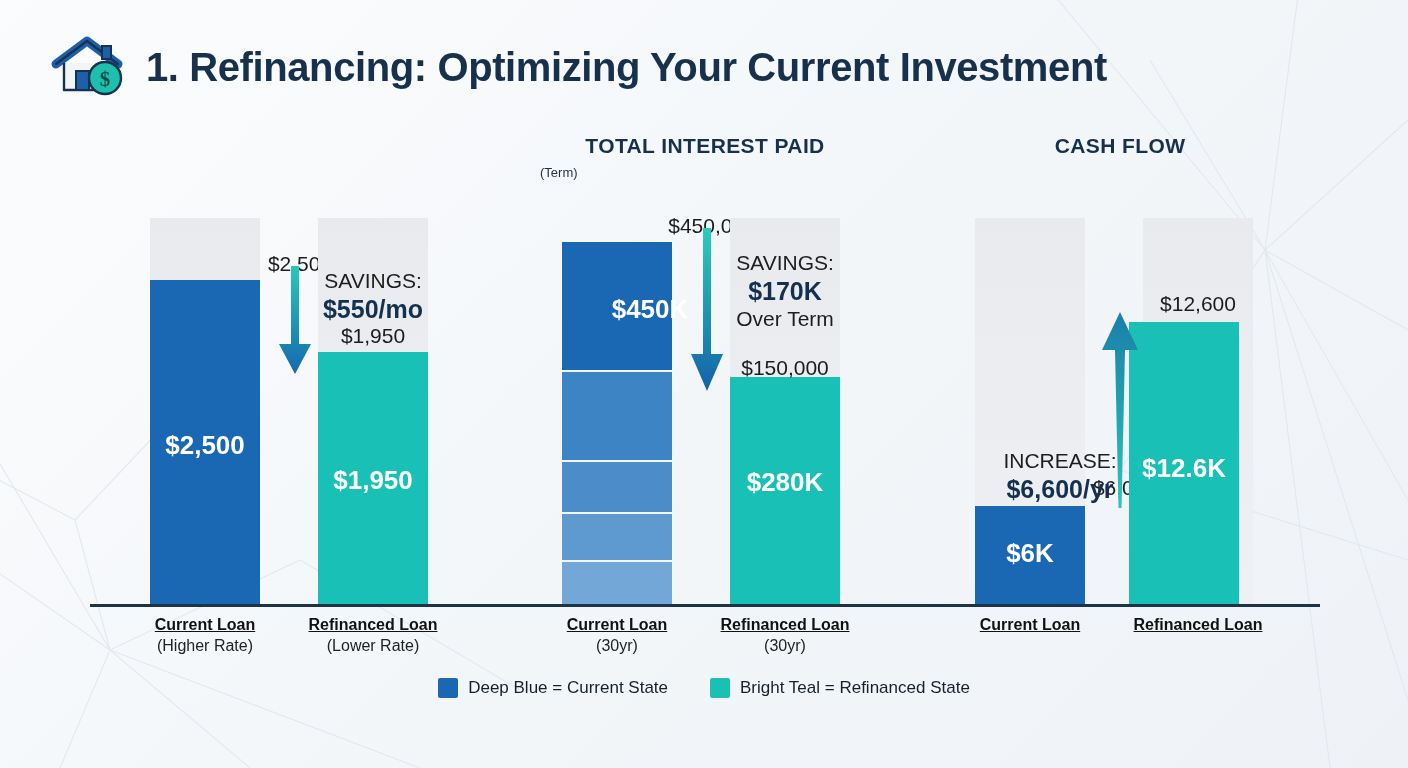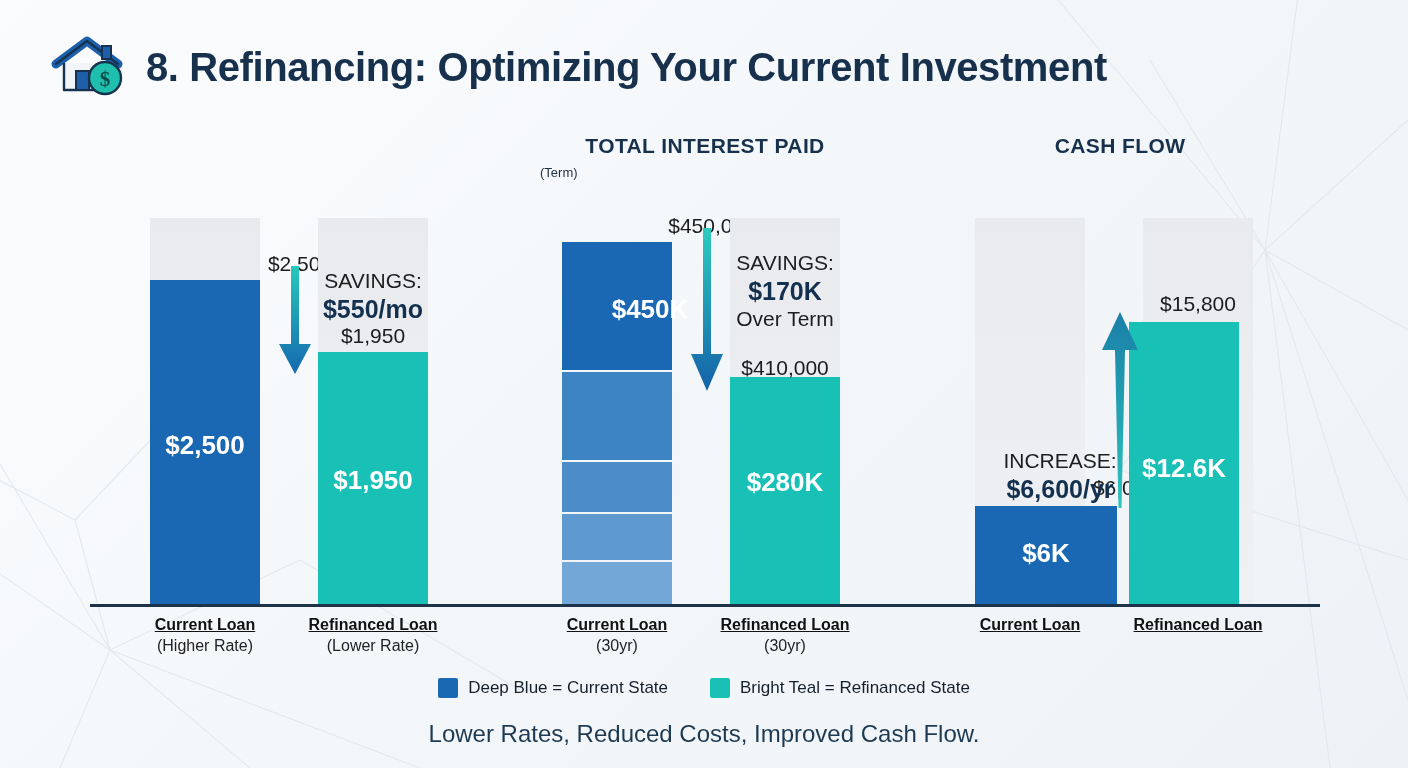--- a/index.html
+++ b/index.html
@@ -117,21 +117,21 @@
   <div id="header">
     <svg id="house-icon" viewBox="0 0 78 62">
       <path d="M6 28 L37 5 L68 28" fill="none" stroke="#1d5fa8" stroke-width="9" stroke-linejoin="round" stroke-linecap="round"></path>
       <path d="M6 28 L37 5 L68 28" fill="none" stroke="#16324f" stroke-width="2.2" stroke-linejoin="round" stroke-linecap="round"></path>
       <rect x="52" y="10" width="9" height="13" fill="#1d5fa8" stroke="#16324f" stroke-width="2"></rect>
       <path d="M14 27 L14 54 L60 54 L60 27" fill="#f2f5f8" stroke="#16324f" stroke-width="2.4" stroke-linejoin="round"></path>
       <rect x="26" y="35" width="13" height="19" fill="#1d5fa8" stroke="#16324f" stroke-width="2"></rect>
       <circle cx="55" cy="42" r="16" fill="#1fbfae" stroke="#16324f" stroke-width="2.4"></circle>
       <text x="55" y="50" font-family="'Liberation Serif',serif" font-size="21" font-weight="bold" fill="#0d4e4c" text-anchor="middle">$</text>
     </svg>
-    <div id="page-title">8. Refinancing: Optimizing Your Current Investment</div>
+    <div id="page-title">1. Refinancing: Optimizing Your Current Investment</div>
   </div>
 
 
   <div class="plot" style="left:150px;width:300px;">
 
     <div class="track" style="left:0;height:387px;"></div>
     <div class="bar blue" style="left:0;height:325px;">
       <div class="bar-inner-label" style="top:150px;">$2,500</div>
     </div>
     <div class="top-label" style="top:34px;">$2,500</div>
@@ -182,21 +182,21 @@
       <div class="seg" style="top:220px;height:50px;background:#4c8cc8;border-bottom:2px solid #f2f6f9;"></div>
       <div class="seg" style="top:272px;height:46px;background:#5e99d0;border-bottom:2px solid #f2f6f9;"></div>
       <div class="seg" style="top:320px;height:43px;background:#72a7d8;"></div>
     </div>
     <div class="top-label" style="top:-4px;">$450,000</div>
 
     <div class="track" style="left:168px;height:387px;"></div>
     <div class="bar teal" style="left:168px;height:228px;">
       <div class="bar-inner-label" style="top:90px;">$280K</div>
     </div>
-    <div class="top-label" style="top:138px;left:168px;width:110px;">$410,000</div>
+    <div class="top-label" style="top:138px;left:168px;width:110px;">$150,000</div>
 
     <div class="savings-box" style="top:32px;left:158px;width:130px;">
       <div class="savings-lead">SAVINGS:</div>
       <div class="savings-amt">$170K</div>
       <div class="savings-tail">Over Term</div>
     </div>
 
     <svg class="arrow" style="left:125px;top:10px;width:40px;height:165px;" viewBox="0 0 40 165">
       <defs>
         <linearGradient id="gradDown2" x1="0" y1="0" x2="0" y2="1">
@@ -217,30 +217,30 @@
     <div class="l2">(30yr)</div>
   </div>
 
   <div class="col" style="left:955px;width:330px;">
     <div class="col-title">CASH FLOW</div>
   </div>
 
   <div class="plot" style="left:975px;width:300px;">
 
     <div class="track" style="left:0;height:387px;"></div>
-    <div class="bar blue" style="left:0;height:99px;padding-left:32px;">
+    <div class="bar blue" style="left:0;height:99px;">
       <div class="bar-inner-label" style="top:32px;">$6K</div>
     </div>
     <div class="top-label" style="top:258px;">$6,000</div>
 
     <div class="track" style="left:168px;height:387px;"></div>
     <div class="bar teal" style="left:154px;height:283px;">
       <div class="bar-inner-label" style="top:131px;">$12.6K</div>
     </div>
-    <div class="top-label" style="top:74px;left:168px;width:110px;">$15,800</div>
+    <div class="top-label" style="top:74px;left:168px;width:110px;">$12,600</div>
 
     <div class="savings-box" style="top:230px;left:-10px;width:190px;">
       <div class="savings-lead">INCREASE:</div>
       <div class="savings-amt">$6,600/yr</div>
     </div>
 
     <svg class="arrow" style="left:122px;top:92px;width:46px;height:200px;" viewBox="0 0 46 200">
       <defs>
         <linearGradient id="gradUp" x1="0" y1="0" x2="0" y2="1">
           <stop offset="0%" stop-color="#1a7fa8"></stop>
@@ -266,15 +266,14 @@
     <div class="leg-item">
       <div class="leg-sw" style="background:#1a68b3;"></div>
       <div class="leg-tx">Deep Blue = Current State</div>
     </div>
     <div class="leg-item">
       <div class="leg-sw" style="background:#19c0b6;"></div>
       <div class="leg-tx">Bright Teal = Refinanced State</div>
     </div>
   </div>
 
-  <div id="footer">Lower Rates, Reduced Costs, Improved Cash Flow.</div>
 
 </div>
 
 </body></html>

